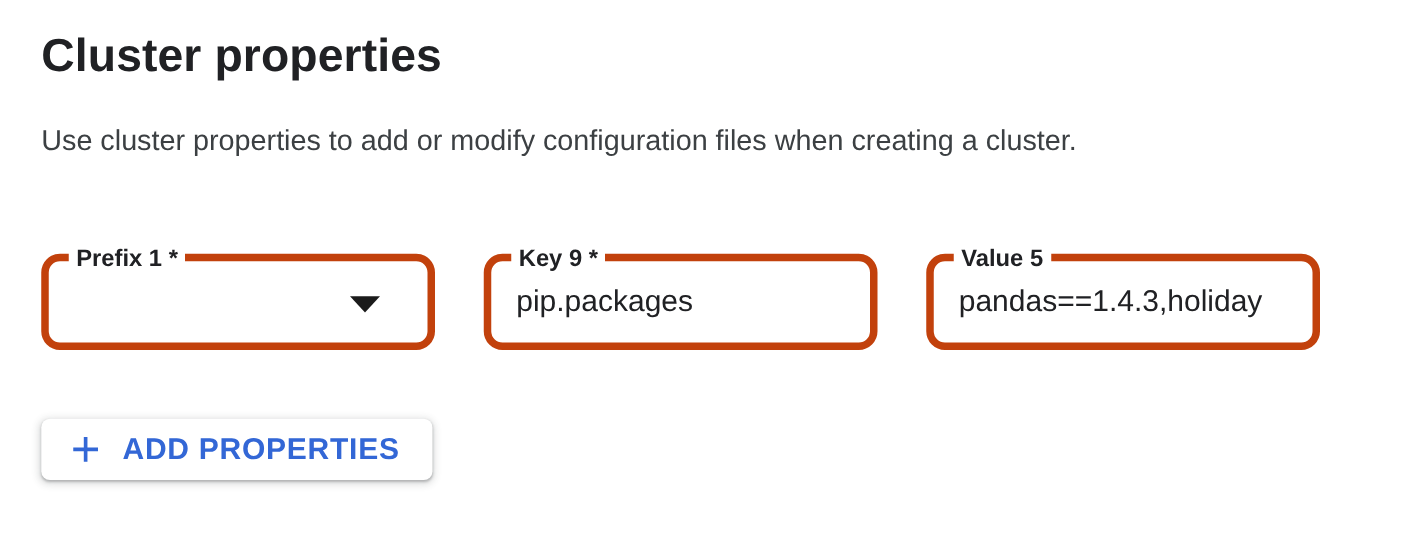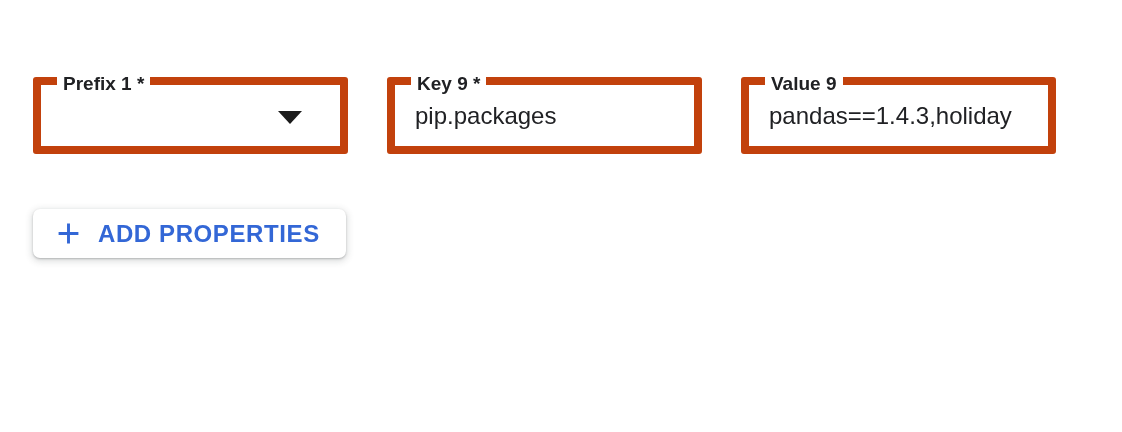--- a/index.html
+++ b/index.html
@@ -34,22 +34,22 @@
   .fields-row {
     margin-top: 77px;
     display: flex;
     gap: 39px;
   }
 
   .field {
     position: relative;
     width: 315px;
     height: 77px;
-    border: 8px solid #c2410c;
-    border-radius: 3px;
+    border: 6px solid #c2410c;
+    border-radius: 15px;
     background: #ffffff;
   }
 
   .field-label {
     position: absolute;
     top: -13px;
     left: 16px;
     background: #ffffff;
     padding: 0 6px;
     font-size: 19px;
@@ -124,36 +124,38 @@
     display: inline-flex;
     width: 27px;
     height: 27px;
   }
 </style>
 </head>
 <body>
 
 <div class="page">
 
+  <h1 class="page-title">Cluster properties</h1>
 
+  <p class="section-desc">Use cluster properties to add or modify configuration files when creating a cluster.</p>
 
   <div class="fields-row">
 
     <div class="field select-field">
       <span class="field-label">Prefix 1 *</span>
       <span class="caret"></span>
     </div>
 
     <div class="field">
       <span class="field-label">Key 9 *</span>
       <input class="text-input" type="text" value="pip.packages" style="">
     </div>
 
     <div class="field">
-      <span class="field-label">Value 9</span>
+      <span class="field-label">Value 5</span>
       <input class="text-input" type="text" value="pandas==1.4.3,holiday" style="">
     </div>
 
   </div>
 
   <button class="add-btn">
     <span class="plus-icon">
       <svg viewBox="0 0 24 24" width="27" height="27" fill="none" stroke="#3367d6" stroke-width="2.6" stroke-linecap="square">
         <path d="M12 4.5v15M4.5 12h15"></path>
       </svg>

